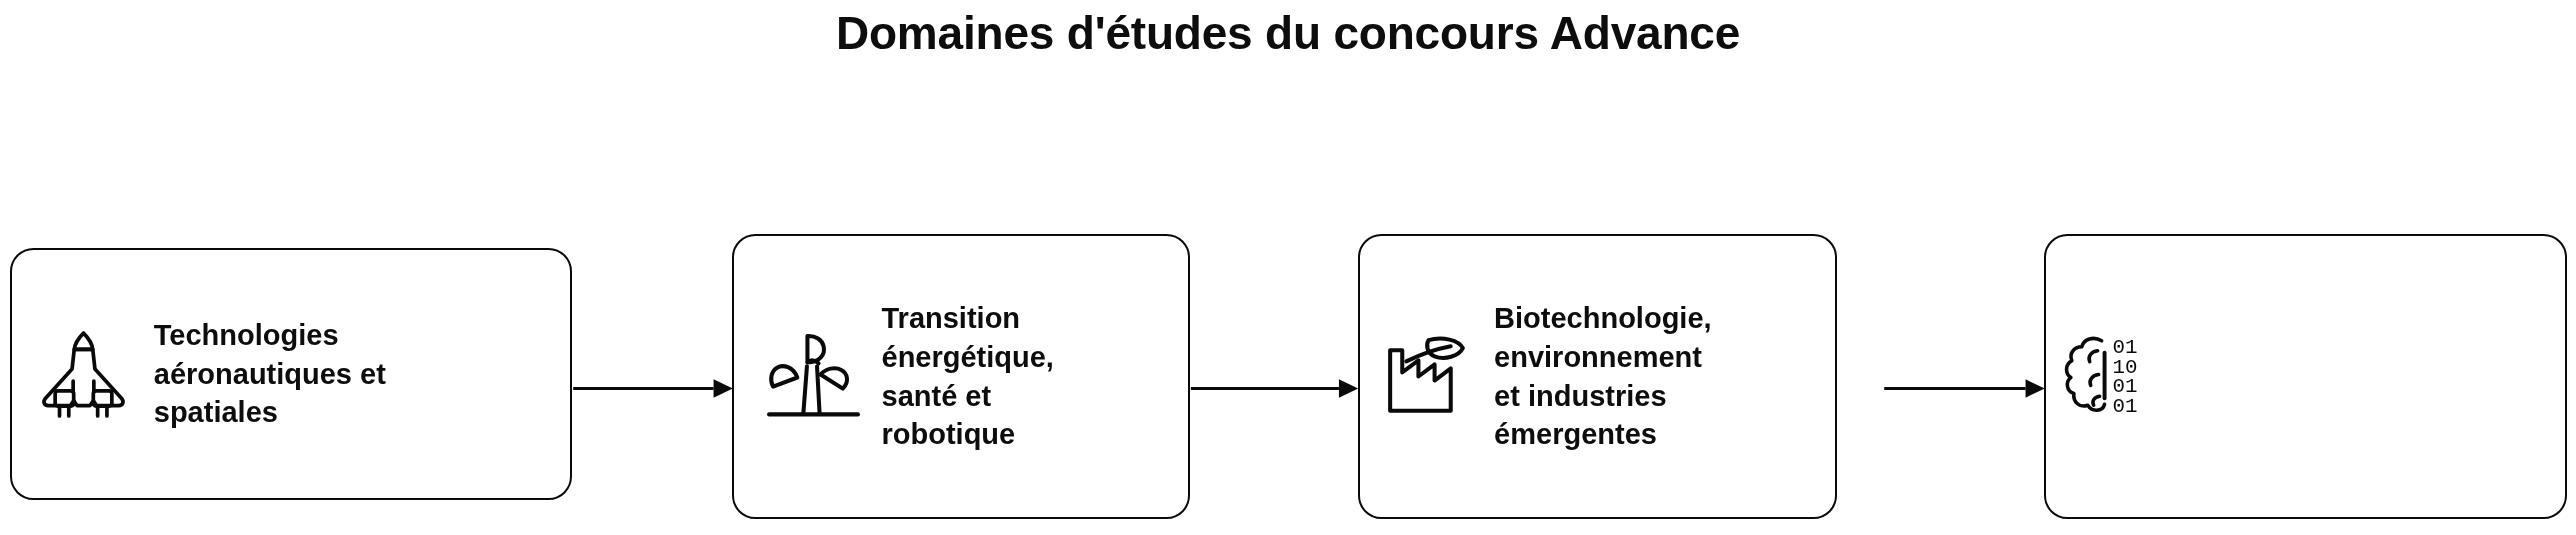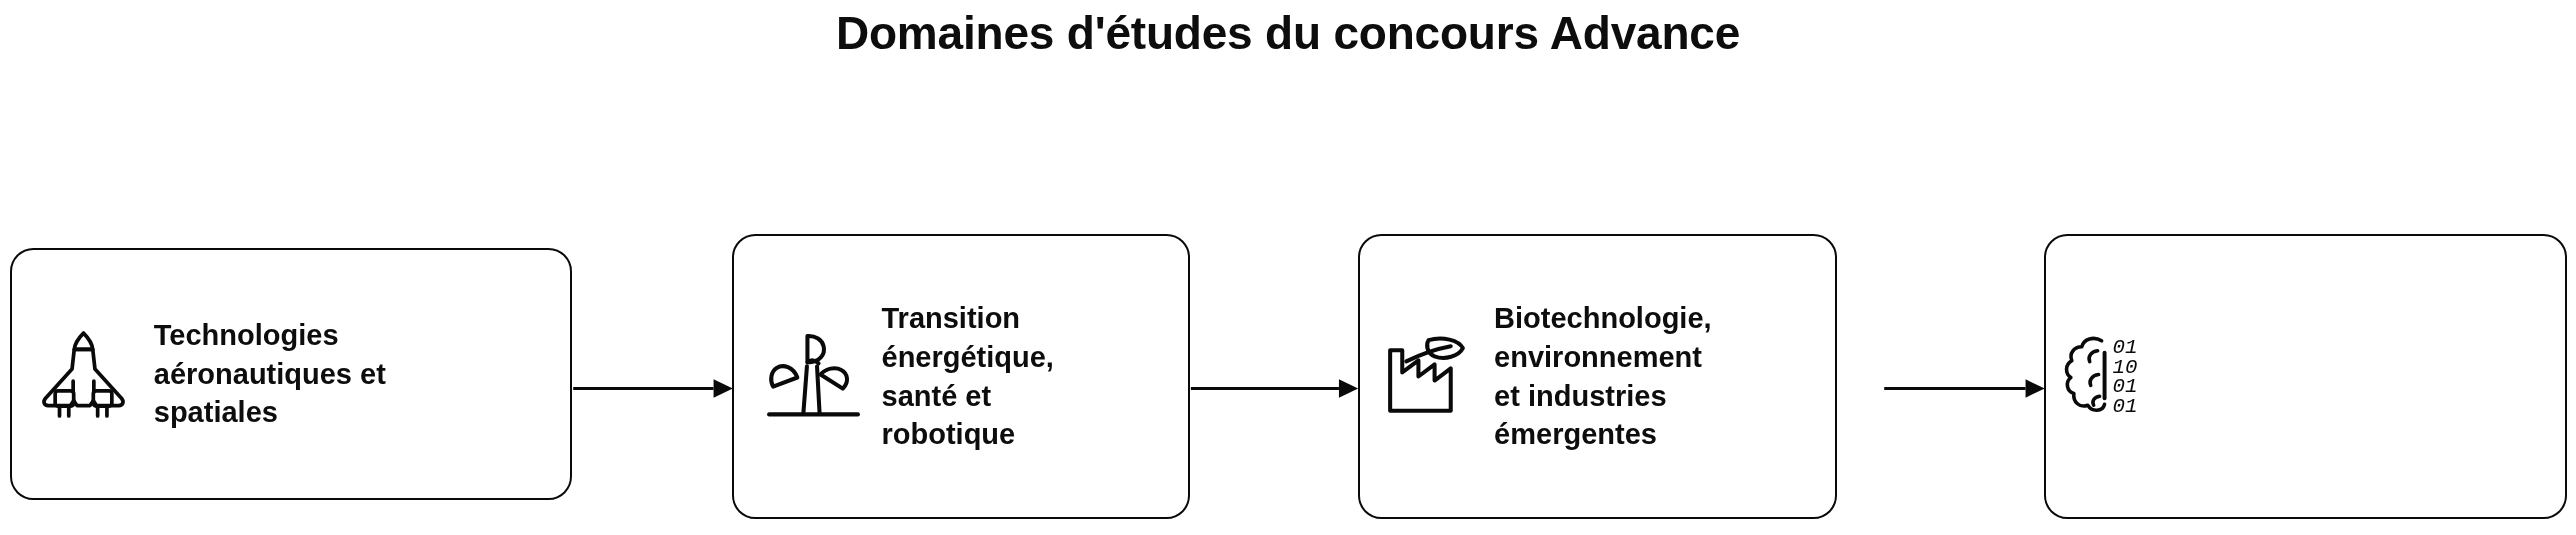--- a/index.html
+++ b/index.html
@@ -56,21 +56,20 @@
     flex-direction: row;
     align-items: center;
     justify-content: flex-start;
   }
 
   .node-icon {
     flex: 0 0 auto;
     display: flex;
     align-items: center;
     justify-content: center;
-    font-style: italic;
   }
 
   .node-label {
     flex: 1 1 auto;
     font-size: 29px;
     font-weight: bold;
     line-height: 1.33;
     color: #0d0d0d;
     text-align: left;
     white-space: pre-line;

